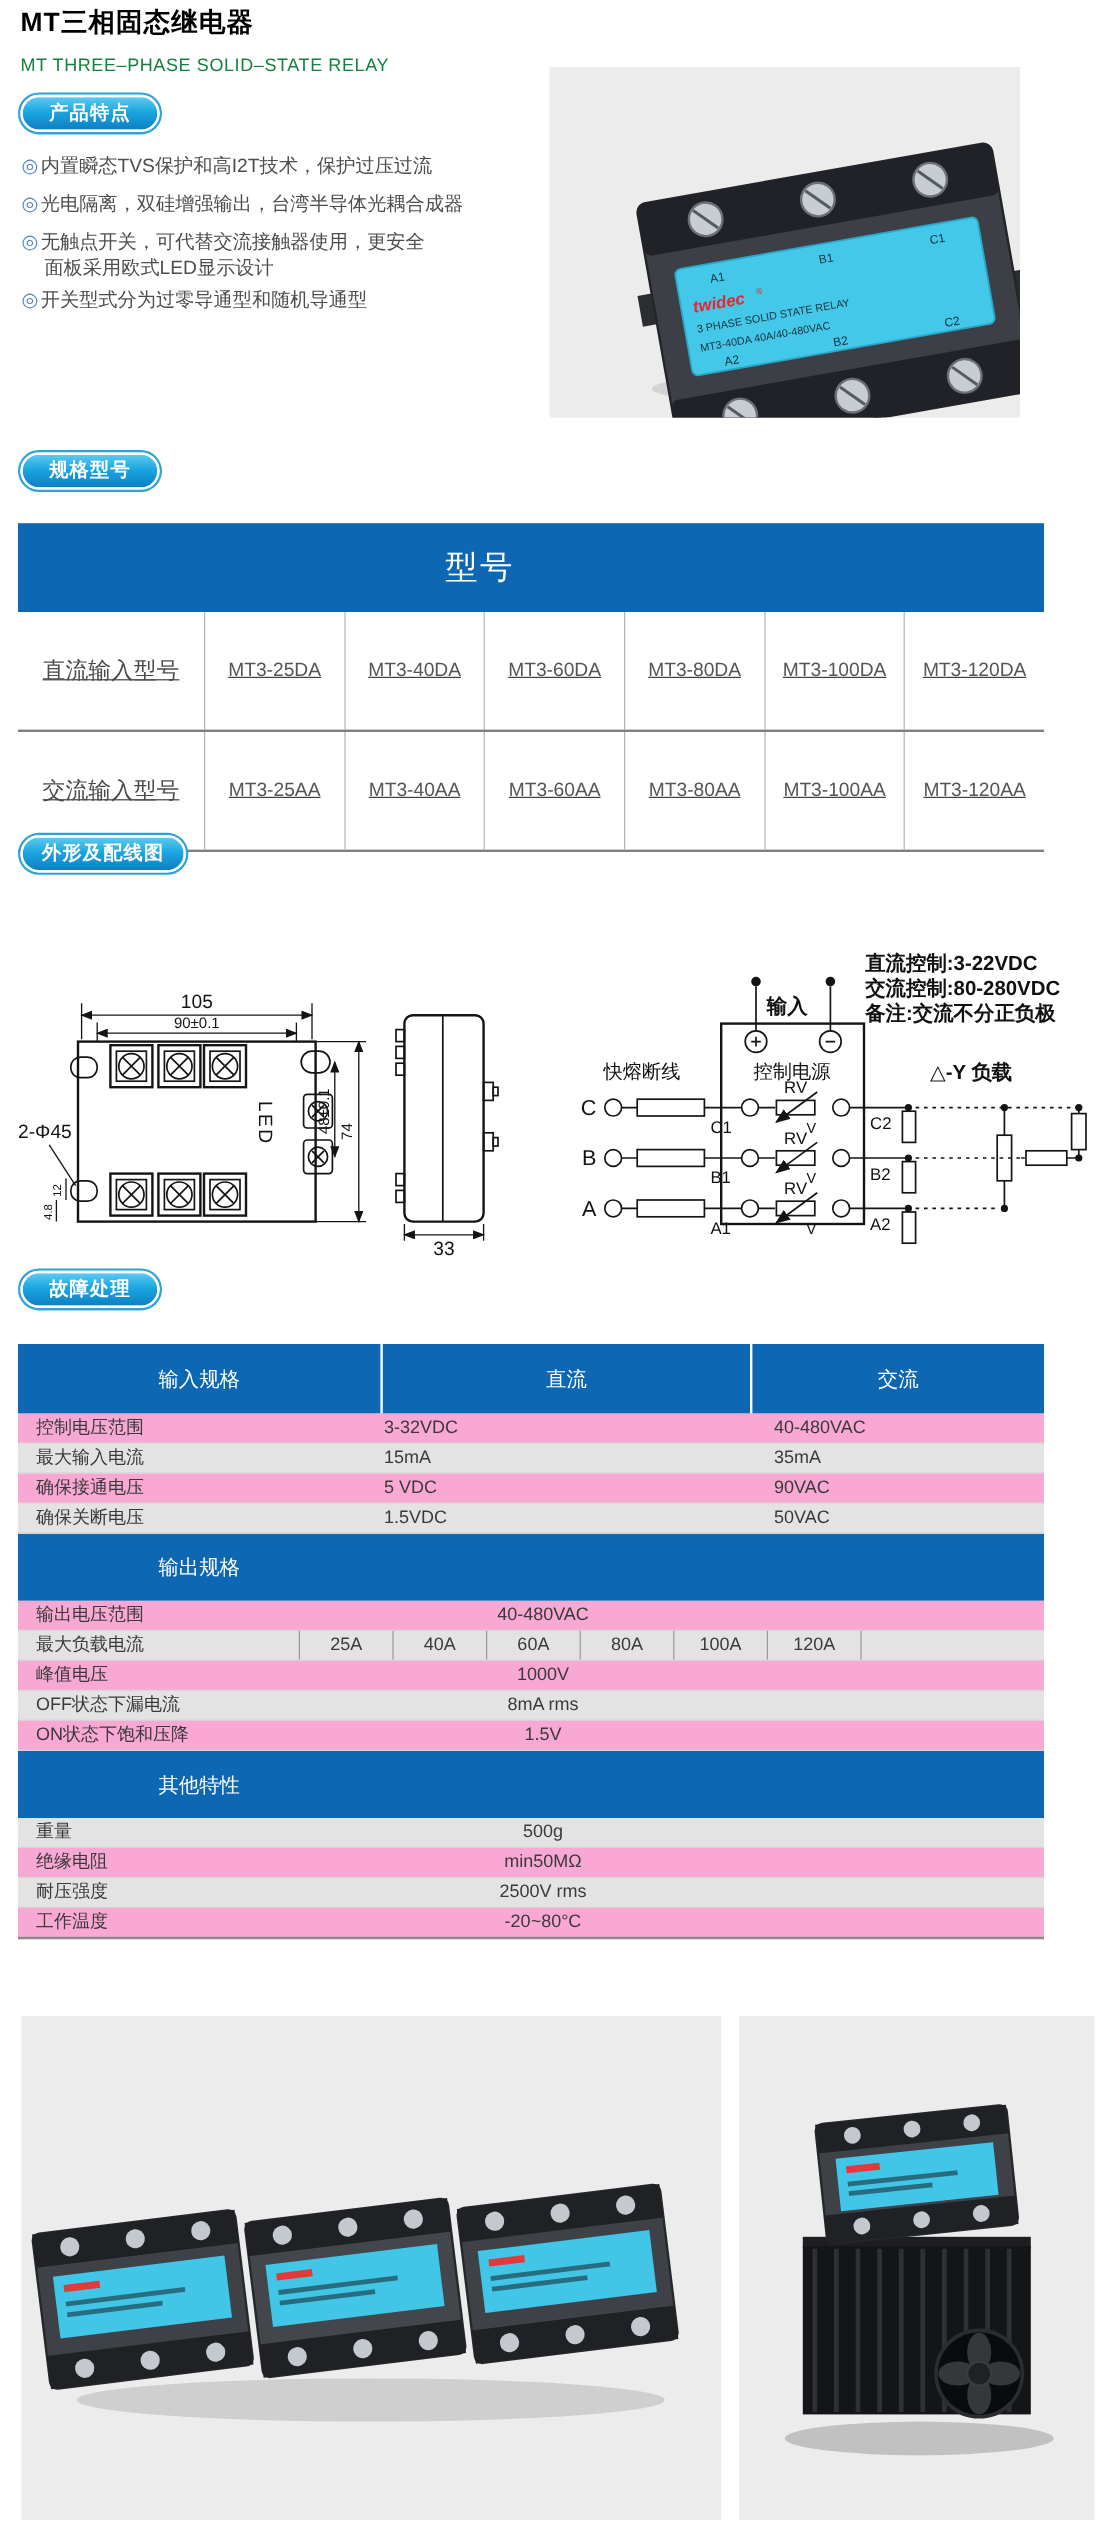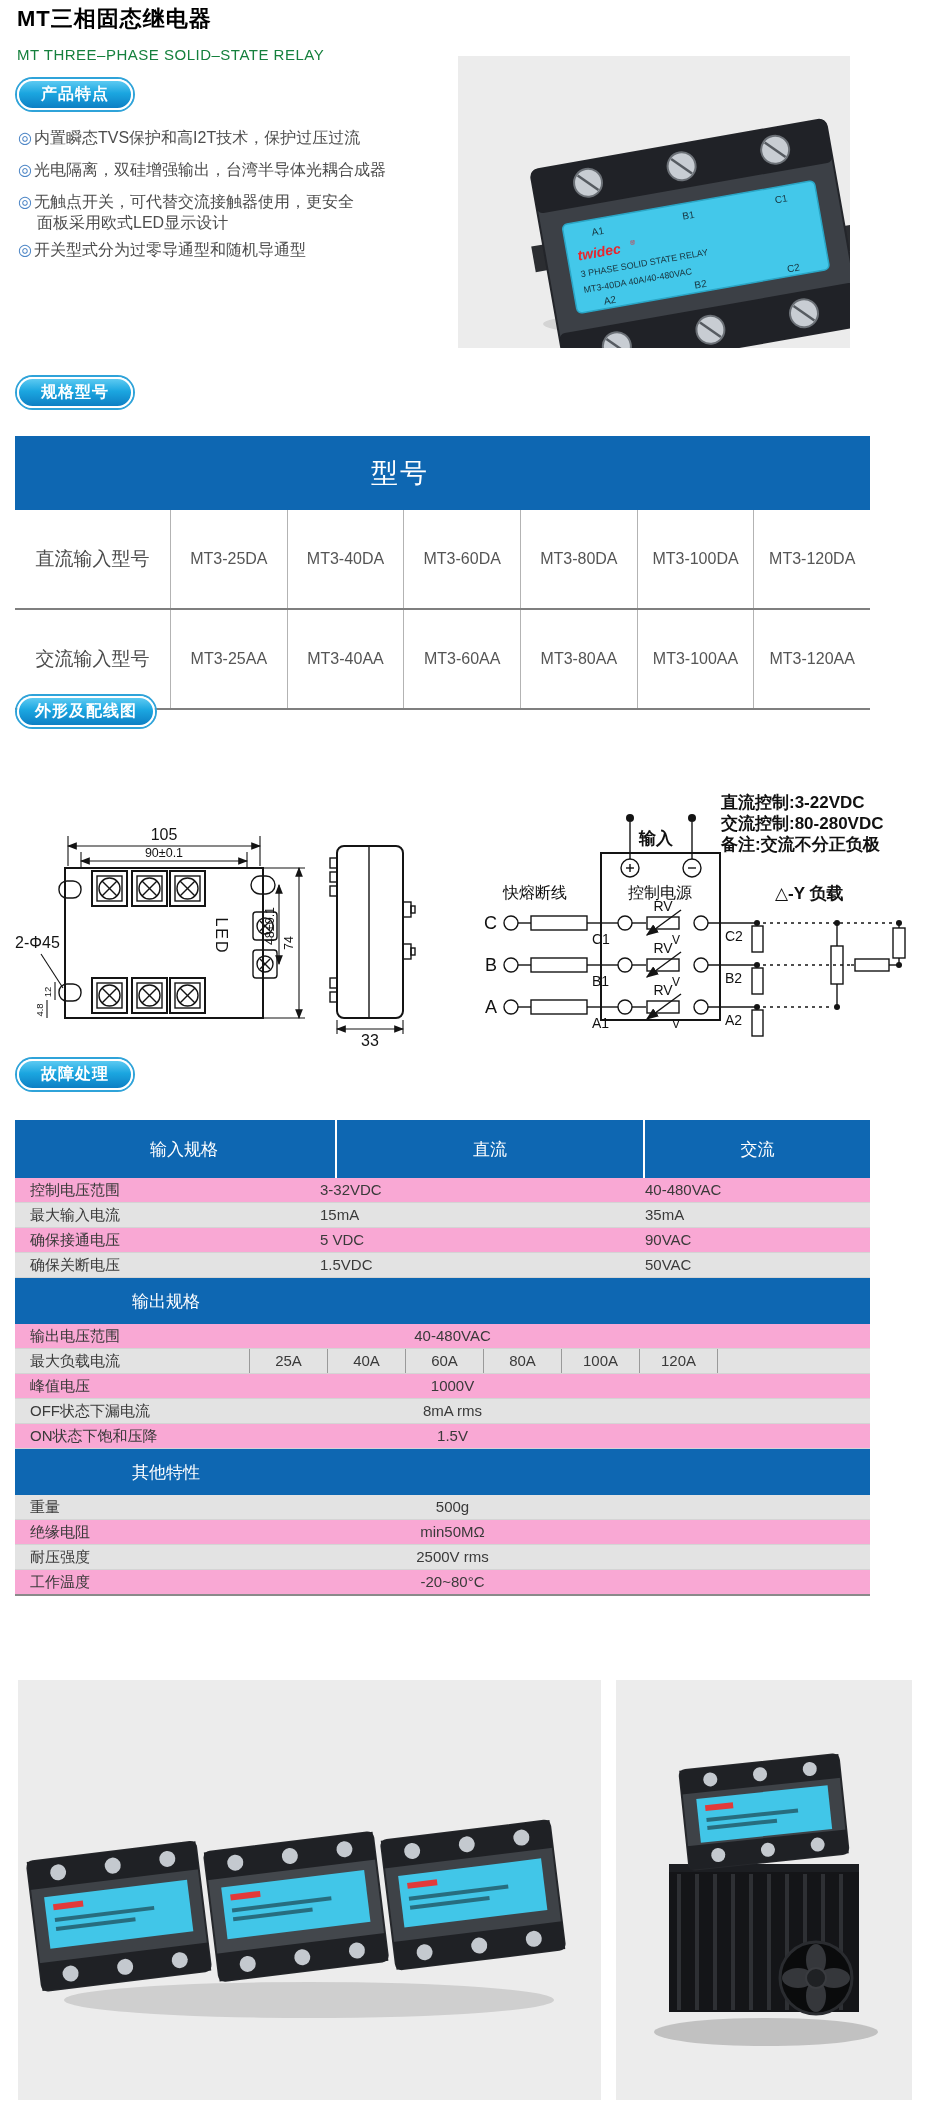--- a/index.html
+++ b/index.html
@@ -14,32 +14,32 @@
          border:2px solid #fff;border-radius:18px;box-shadow:0 0 0 2px #2fa3d9;}
   .photo-box{background:#ececec;}
   
   .feat{position:absolute;left:0;font-size:16px;color:#4d4d4d;white-space:nowrap;}
   .feat .b{color:#4e86c6;margin-right:2px;}
   .feat .l2{display:block;padding-left:19px;}
   
   .mtable{left:15px;top:436px;width:855px;}
   .mth{height:74px;background:#0e67b2;color:#fff;display:flex;align-items:center;justify-content:center;}
   .mth span{font-size:27px;letter-spacing:2px;padding-right:85px;}
-  .mtr{display:flex;height:98px;border-bottom:2px solid #7f7f7f;align-items:stretch;}
+  .mtr{display:flex;height:98px;border-bottom:2px solid #7f7f7f;align-items:stretch;text-decoration:underline;}
   .mtl{width:155px;display:flex;align-items:center;justify-content:center;font-size:19px;color:#4a4a4a;}
   .mtc{flex:1;border-left:1px solid #b3b3b3;display:flex;align-items:center;justify-content:center;
        font-size:16px;color:#555;}
   
   .stable{left:15px;top:1120px;width:855px;font-size:15px;color:#3a3a3a;}
   .sh{height:58px;background:#0e67b2;color:#fff;display:flex;font-size:17px;}
   .sh div{display:flex;align-items:center;justify-content:center;}
-  .sh .c1{width:302px;border-right:2px solid #fff;padding-left:18px;}
+  .sh .c1{width:302px;border-right:2px solid #fff;}
   .sh .c2{width:306px;border-right:2px solid #fff;}
   .sh .c3{flex:1;}
-  .sband{height:46px;background:#0e67b2;color:#fff;display:flex;align-items:center;font-size:17px;}
+  .sband{height:56px;background:#0e67b2;color:#fff;display:flex;align-items:center;font-size:17px;}
   .sband span{width:302px;text-align:center;}
   .sr{position:relative;height:24px;line-height:24px;border-bottom:1px solid #d4d4d4;background:#f9a8d4;}
   .sr.g{background:#e3e3e3;}
   .sr .lab{position:absolute;left:15px;}
   .sr .dc{position:absolute;left:305px;}
   .sr .ac{position:absolute;left:630px;}
   .sr .val{position:absolute;left:220px;width:435px;text-align:center;}
   .sr .cells{position:absolute;left:220px;top:0;height:100%;display:flex;padding-left:14px;}
   .sr .cells div{width:77px;text-align:center;border-left:1px solid #9a9a9a;}
   .sr .cells div:last-child{border-right:1px solid #9a9a9a;}

